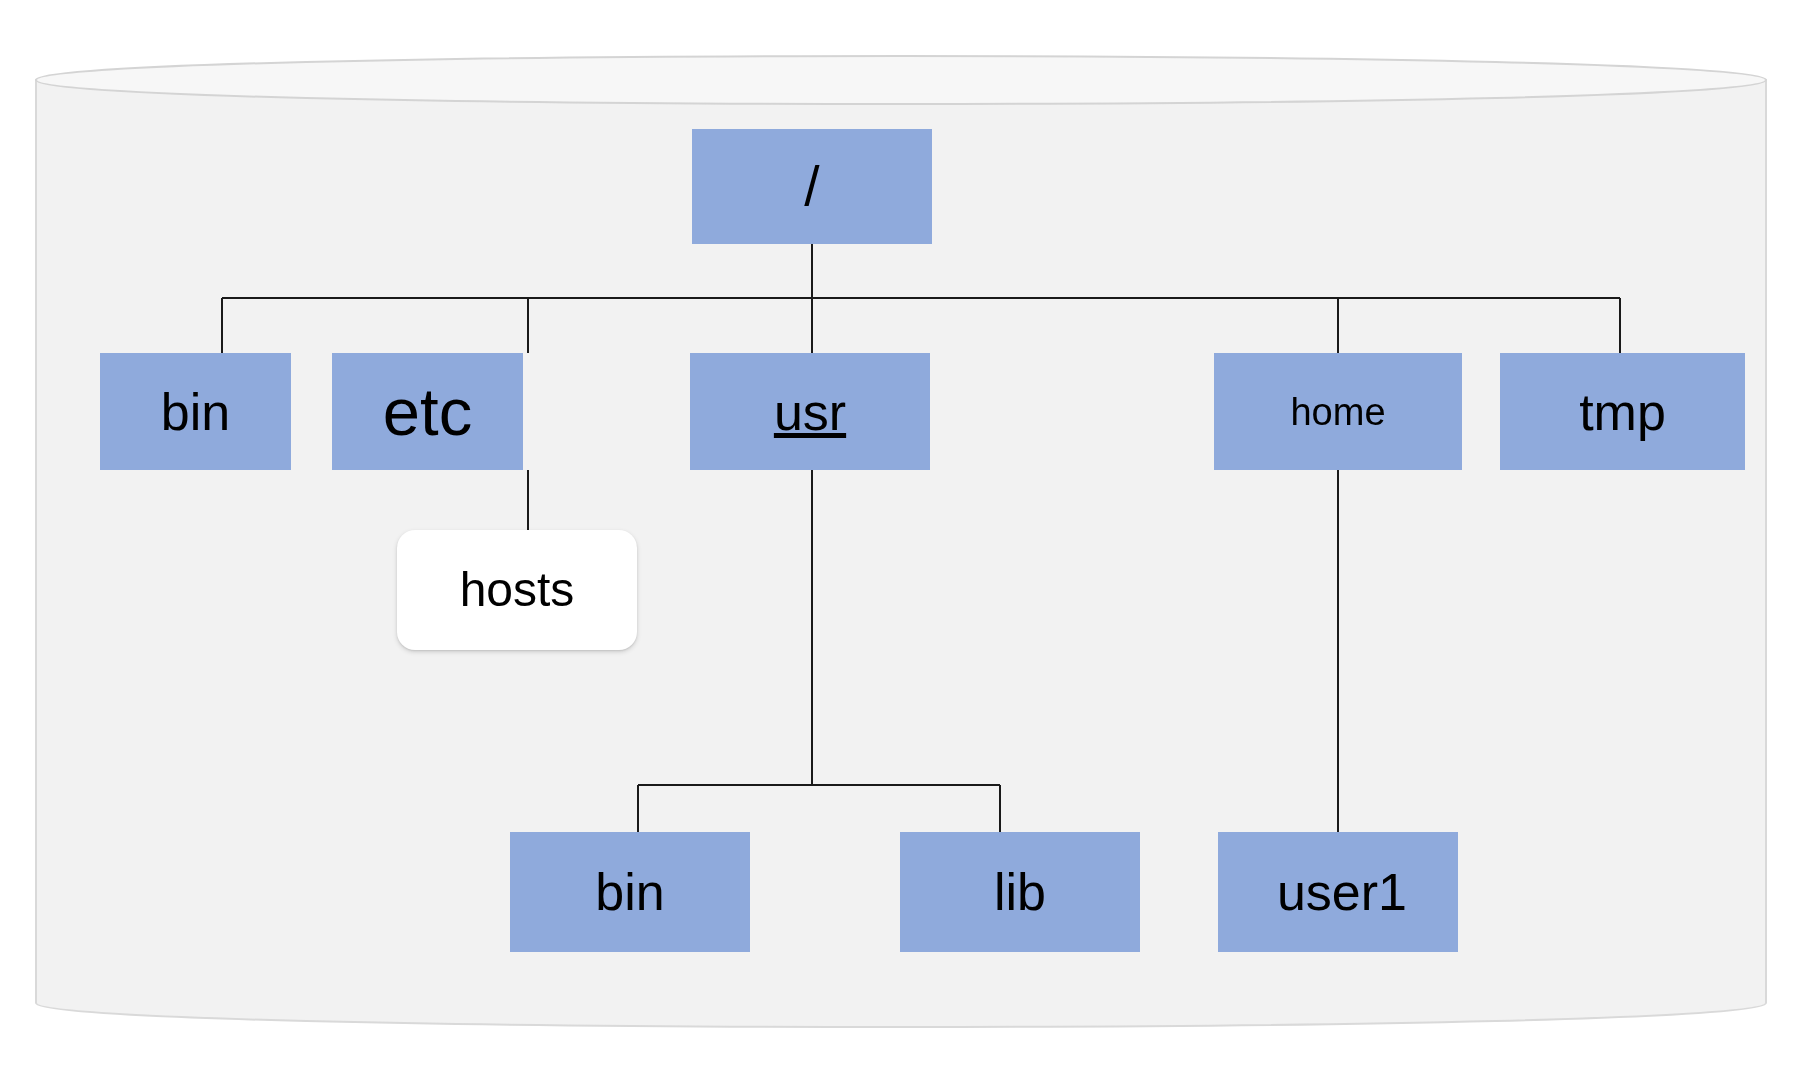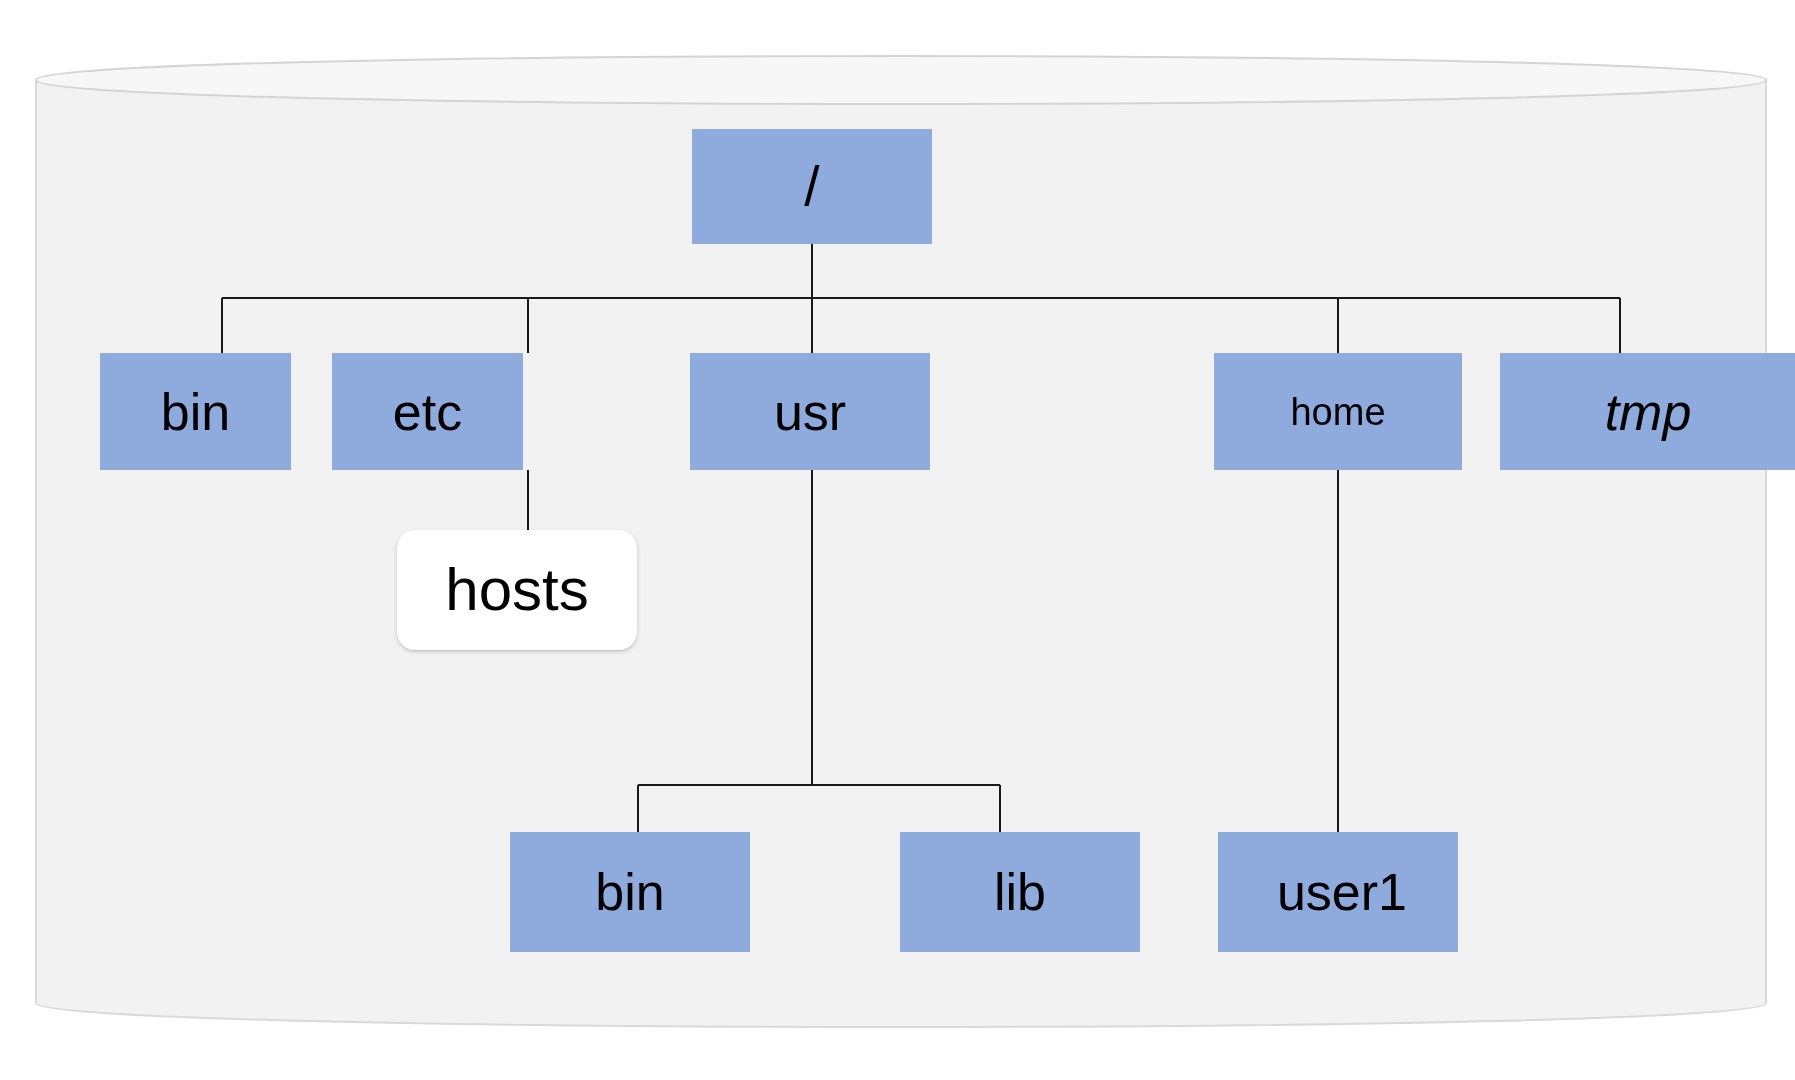--- a/index.html
+++ b/index.html
@@ -96,37 +96,37 @@
 
   <div class="node node-dir" style="left:692px; top:129px; width:240px; height:115px;">
     <span class="node-label" style="font-size:55px;">/</span>
   </div>
 
   <div class="node node-dir" style="left:100px; top:353px; width:191px; height:117px;">
     <span class="node-label" style="font-size:52px;">bin</span>
   </div>
 
   <div class="node node-dir" style="left:332px; top:353px; width:191px; height:117px;">
-    <span class="node-label" style="font-size:52px;">etc</span>
+    <span class="node-label" style="font-size:67px;">etc</span>
   </div>
 
-  <div class="node node-dir" style="left:690px; top:353px; width:240px; height:117px;">
+  <div class="node node-dir" style="left:690px; top:353px; width:240px; height:117px;text-decoration:underline;">
     <span class="node-label" style="font-size:52px;">usr</span>
   </div>
 
   <div class="node node-dir" style="left:1214px; top:353px; width:248px; height:117px;">
     <span class="node-label" style="font-size:38px;">home</span>
   </div>
 
-  <div class="node node-dir" style="left:1500px; top:353px; width:296px; height:117px;font-style:italic;">
+  <div class="node node-dir" style="left:1500px; top:353px; width:245px; height:117px;">
     <span class="node-label" style="font-size:52px;">tmp</span>
   </div>
 
   <div class="node node-file" style="left:397px; top:530px; width:240px; height:120px;">
-    <span class="node-label" style="font-size:60px;">hosts</span>
+    <span class="node-label" style="font-size:48px;">hosts</span>
   </div>
 
   <div class="node node-dir" style="left:510px; top:832px; width:240px; height:120px;">
     <span class="node-label" style="font-size:52px;">bin</span>
   </div>
 
   <div class="node node-dir" style="left:900px; top:832px; width:240px; height:120px;">
     <span class="node-label" style="font-size:52px;">lib</span>
   </div>
 

